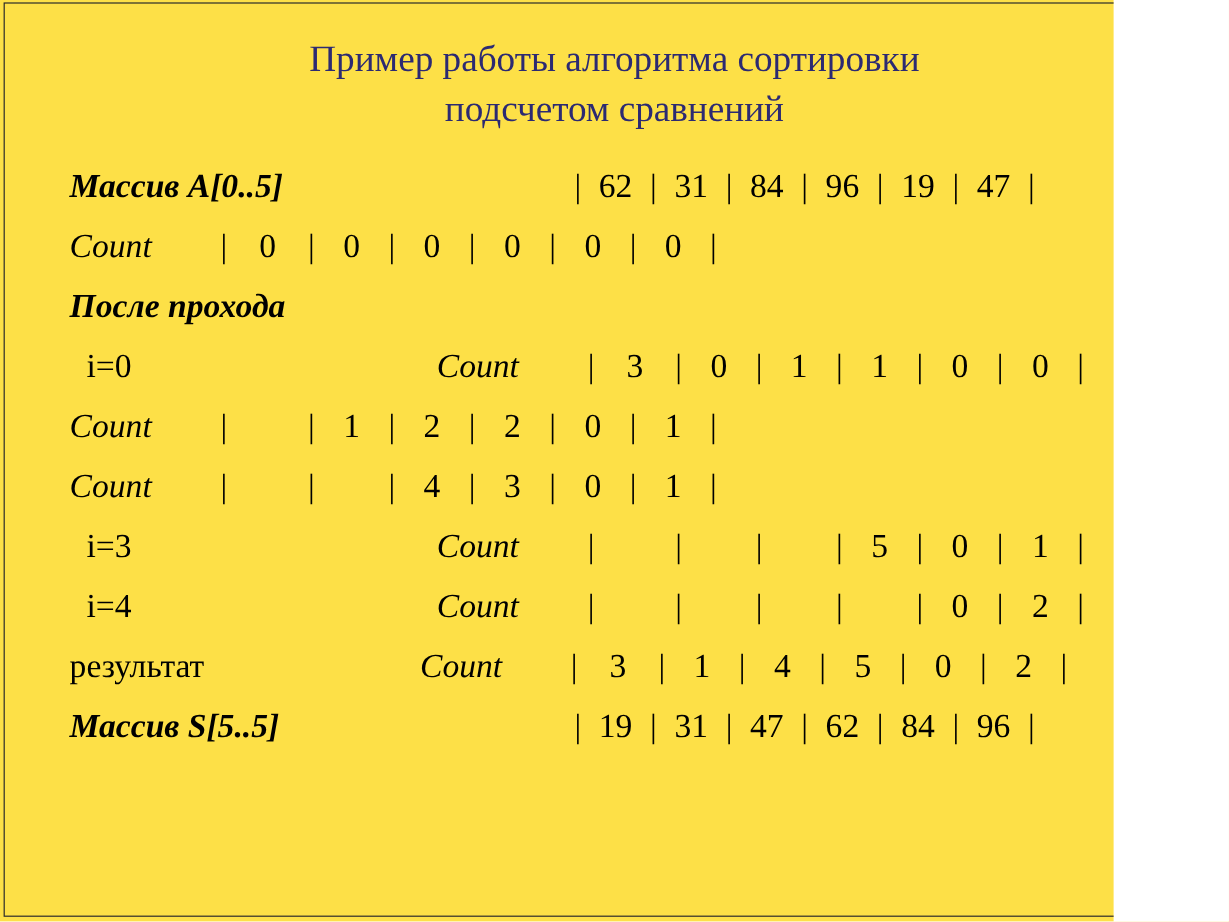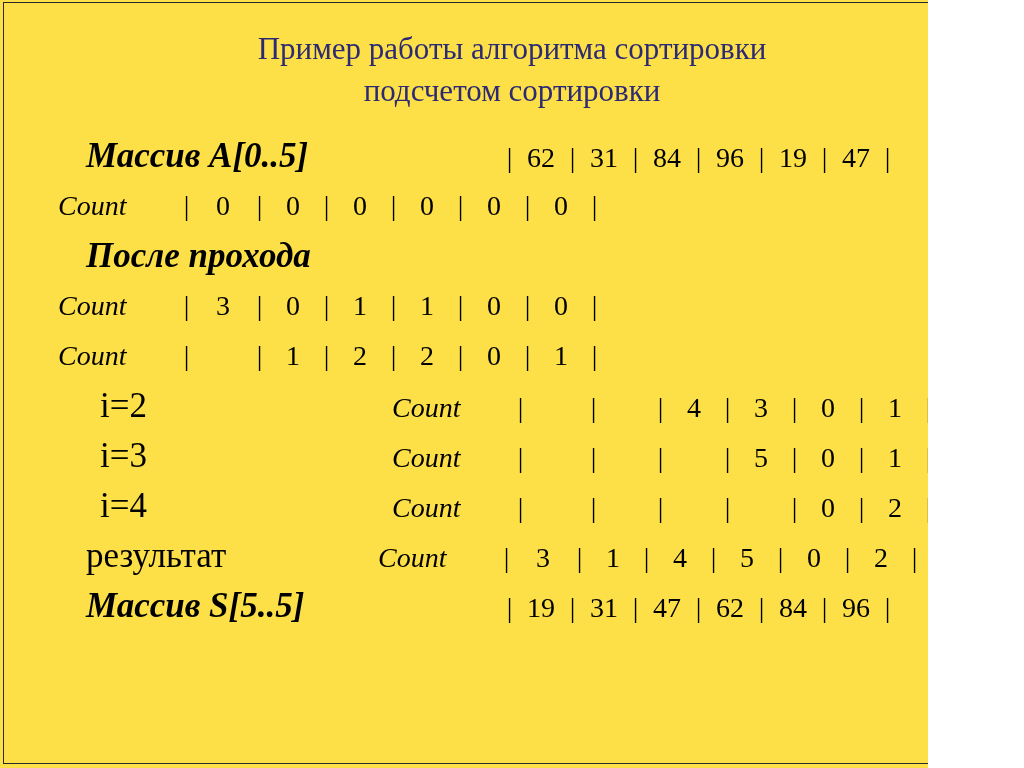--- a/index.html
+++ b/index.html
@@ -54,25 +54,24 @@
     font-size: 0;
   }
   .row {
     display: flex;
     align-items: baseline;
     height: 50px;
   }
 
   .label {
     flex: 0 0 292px;
-    font-size: 35px;
+    font-size: 28px;
     line-height: 50px;
     white-space: pre;
     color: #000;
-    margin-left: 28px;
   }
   .label.bi { font-weight: bold; font-style: italic; }
   .label.plain { font-weight: normal; font-style: normal; }
   .label.indent { padding-left: 14px; }
 
   .countlab {
     flex: 0 0 122px;
     font-size: 28px;
     line-height: 50px;
     font-style: italic;
@@ -112,21 +111,21 @@
   .row.arr .cells { padding-left: 4px; }
 </style>
 </head>
 <body>
 
 <div class="slide">
   <div class="slide-frame"></div>
 
   <div class="title">
     <span class="tline">Пример работы алгоритма сортировки</span>
-    <span class="tline">подсчетом сортировки</span>
+    <span class="tline">подсчетом сравнений</span>
   </div>
 
   <div class="table">
 
     <div class="row arr">
       <div class="label bi">Массив A[0..5]</div>
       <div class="countlab"></div>
       <div class="cells">
         <span class="bar">|</span>
         <span class="cell wide">62</span>
@@ -163,20 +162,21 @@
       </div>
     </div>
 
     <div class="row">
       <div class="label bi">После прохода</div>
       <div class="countlab"></div>
       <div class="cells"></div>
     </div>
 
     <div class="row">
+      <div class="label plain indent">i=0</div>
       <div class="countlab">Count</div>
       <div class="cells">
         <span class="bar">|</span>
         <span class="cell wide">3</span>
         <span class="bar">|</span>
         <span class="cell">0</span>
         <span class="bar">|</span>
         <span class="cell">1</span>
         <span class="bar">|</span>
         <span class="cell">1</span>
@@ -201,21 +201,20 @@
         <span class="cell">2</span>
         <span class="bar">|</span>
         <span class="cell">0</span>
         <span class="bar">|</span>
         <span class="cell">1</span>
         <span class="bar">|</span>
       </div>
     </div>
 
     <div class="row">
-      <div class="label plain indent">i=2</div>
       <div class="countlab">Count</div>
       <div class="cells">
         <span class="bar">|</span>
         <span class="cell wide"></span>
         <span class="bar">|</span>
         <span class="cell"></span>
         <span class="bar">|</span>
         <span class="cell">4</span>
         <span class="bar">|</span>
         <span class="cell">3</span>

